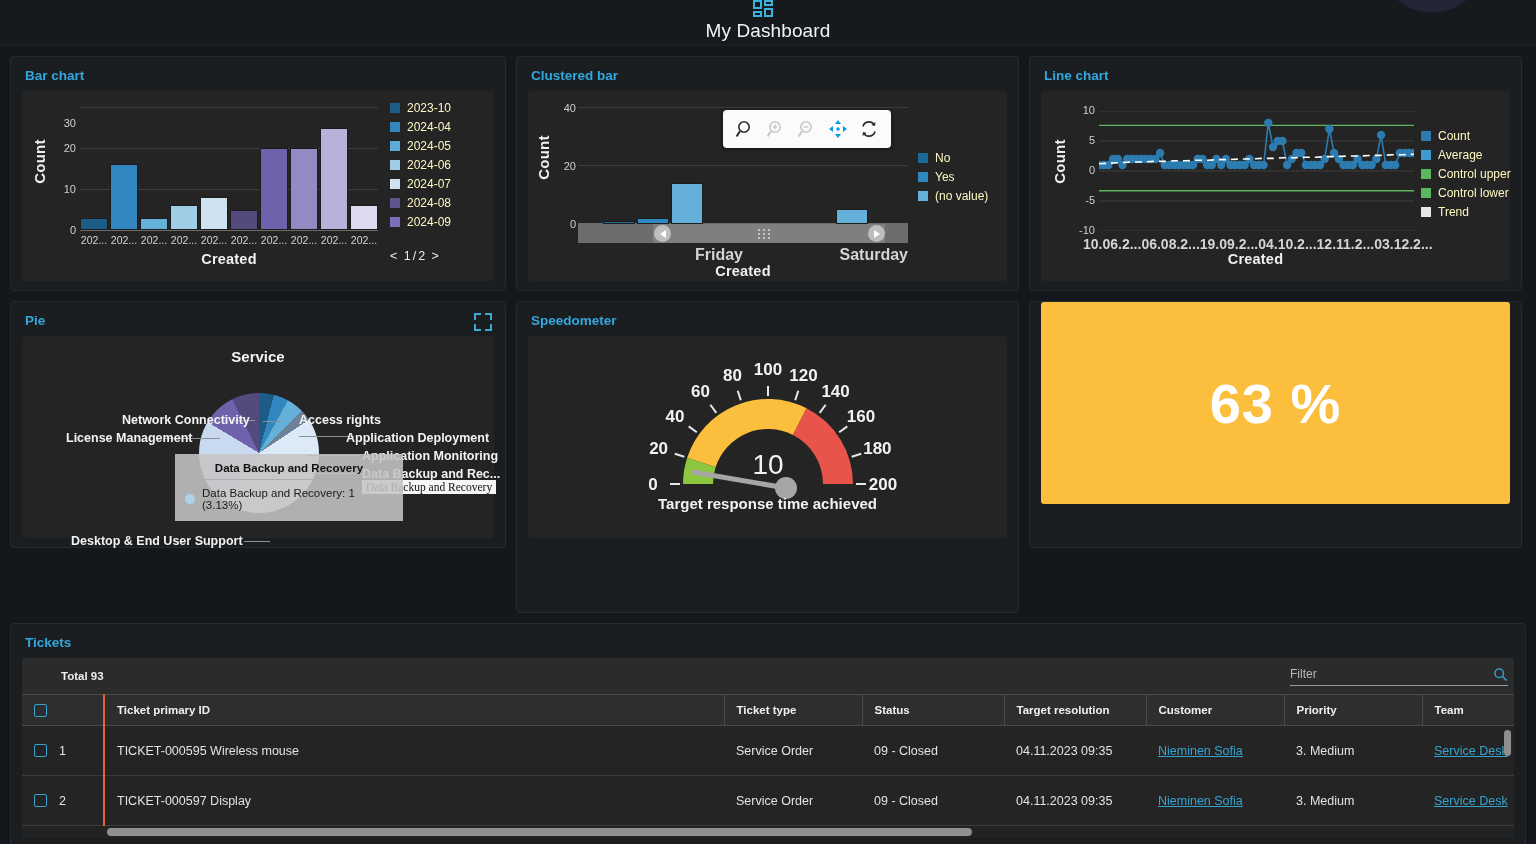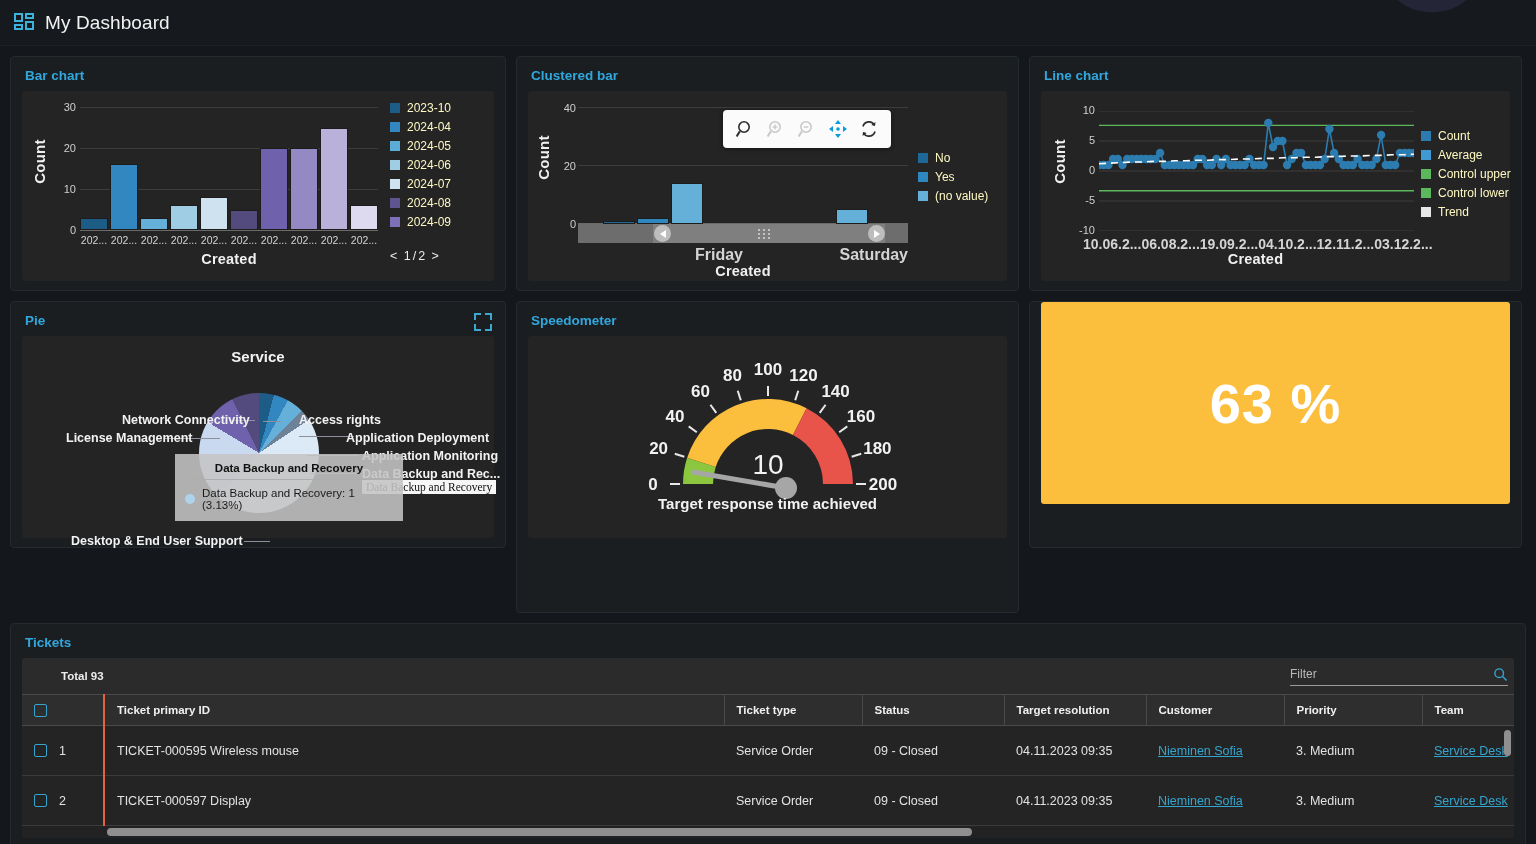--- a/index.html
+++ b/index.html
@@ -13,20 +13,21 @@
 
   
   .app-header {
     height: 46px;
     background: #16191d;
     display: flex;
     align-items: center;
     padding: 0 14px;
     position: relative;
     border-bottom: 1px solid #1d2227;
+    flex-direction: column;
   }
   .header-blob {
     position: absolute;
     top: -38px; left: 1380px;
     width: 104px; height: 50px;
     background: #242637;
     border-radius: 0 0 52px 52px;
   }
   .grid-icon { width: 20px; height: 20px; flex: 0 0 20px; margin-right: 11px; }
   .app-title { font-size: 19px; font-weight: 400; color: #f2f2f2; letter-spacing: .1px; }
@@ -231,21 +232,21 @@
 
 <div class="board">
 
   <div class="row">
 
     <div class="panel" id="bar-panel">
       <div class="panel-title">Bar chart</div>
       <div class="panel-body">
         <div class="axis-label-y" style="left:-5px; top:62px;">Count</div>
         <div class="ytick-col">
-          <span class="tick" style="top:0px;text-align:right;">30</span>
+          <span class="tick" style="top:16px;text-align:right;">30</span>
           <span class="tick" style="top:41px;">20</span>
           <span class="tick" style="top:82px;">10</span>
           <span class="tick" style="top:123px;">0</span>
         </div>
         <div class="bars-wrap">
           <div class="gridline" style="top:0px;"></div>
           <div class="gridline" style="top:41px;"></div>
           <div class="gridline" style="top:82px;"></div>
           <div class="gridline" style="top:123px;background:#6a6a6a;"></div>
           <div class="bars" id="bar-bars">

